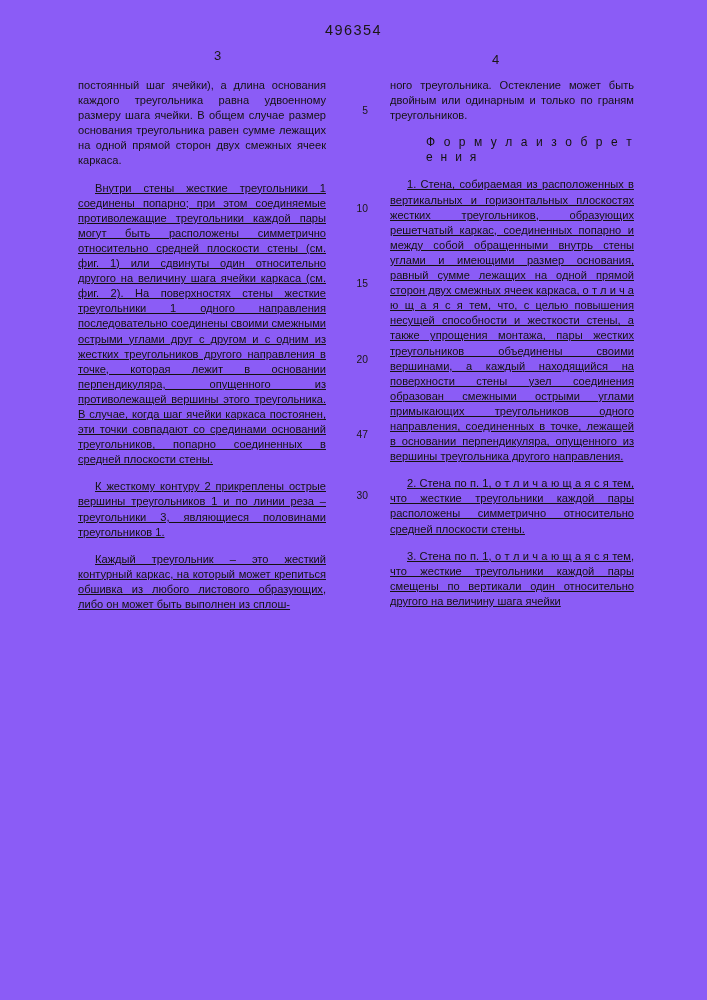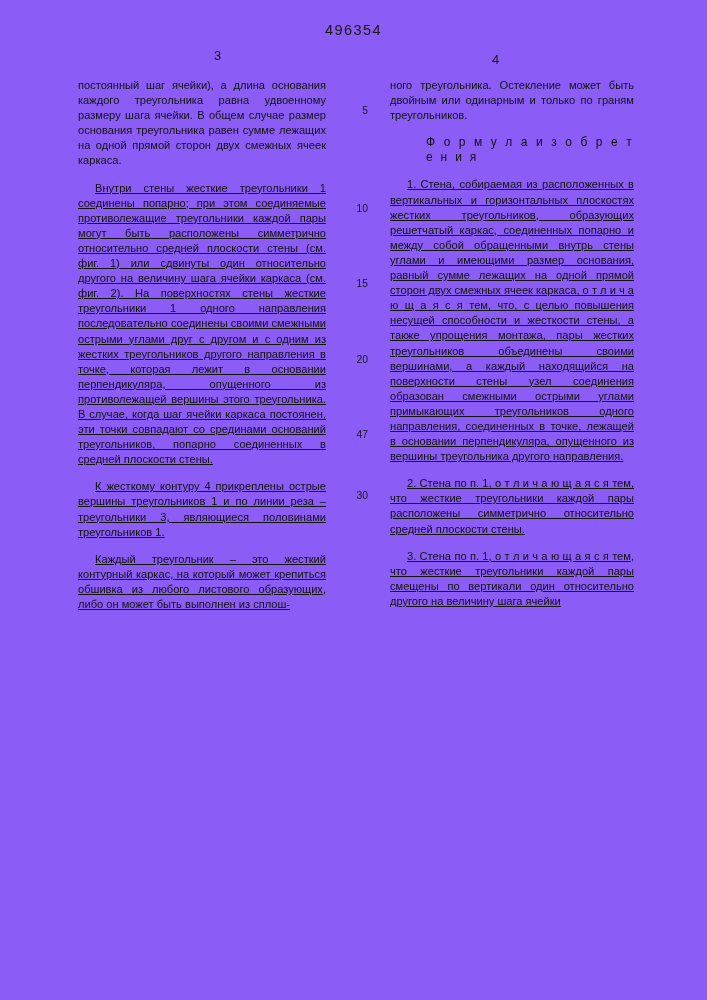--- a/index.html
+++ b/index.html
@@ -88,21 +88,21 @@
 <div class="page">
 
   <div class="doc-number">496354</div>
 
   <div class="col-num left">3</div>
   <div class="col-num right">4</div>
 
   <div class="column left">
     <p>постоянный шаг ячейки), а длина основания каждого треугольника равна удвоенному размеру шага ячейки. В общем случае размер основания треугольника равен сумме лежащих на одной прямой сторон двух смежных ячеек каркаса.</p>
     <p class="indent">Внутри стены жесткие треугольники 1 соединены попарно; при этом соединяемые противолежащие треугольники каждой пары могут быть расположены симметрично относительно средней плоскости стены (см. фиг. 1) или сдвинуты один относительно другого на величину шага ячейки каркаса (см. фиг. 2). На поверхностях стены жесткие треугольники 1 одного направления последовательно соединены своими смежными острыми углами друг с другом и с одним из жестких треугольников другого направления в точке, которая лежит в основании перпендикуляра, опущенного из противолежащей вершины этого треугольника. В случае, когда шаг ячейки каркаса постоянен, эти точки совпадают со срединами оснований треугольников, попарно соединенных в средней плоскости стены.</p>
-    <p class="indent">К жесткому контуру 4 прикреплены острые вершины треугольников 1 и по линии реза – треугольники 3, являющиеся половинами треугольников 1.</p>
+    <p class="indent">К жесткому контуру 2 прикреплены острые вершины треугольников 1 и по линии реза – треугольники 3, являющиеся половинами треугольников 1.</p>
     <p class="indent">Каждый треугольник – это жесткий контурный каркас, на который может крепиться обшивка из любого листового образующих, либо он может быть выполнен из сплош-</p>
   </div>
 
   <div class="linenums">
     <div style="top:39px">5</div>
     <div style="top:137px">10</div>
     <div style="top:212px">15</div>
     <div style="top:288px">20</div>
     <div style="top:363px">47</div>
     <div style="top:424px">30</div>

